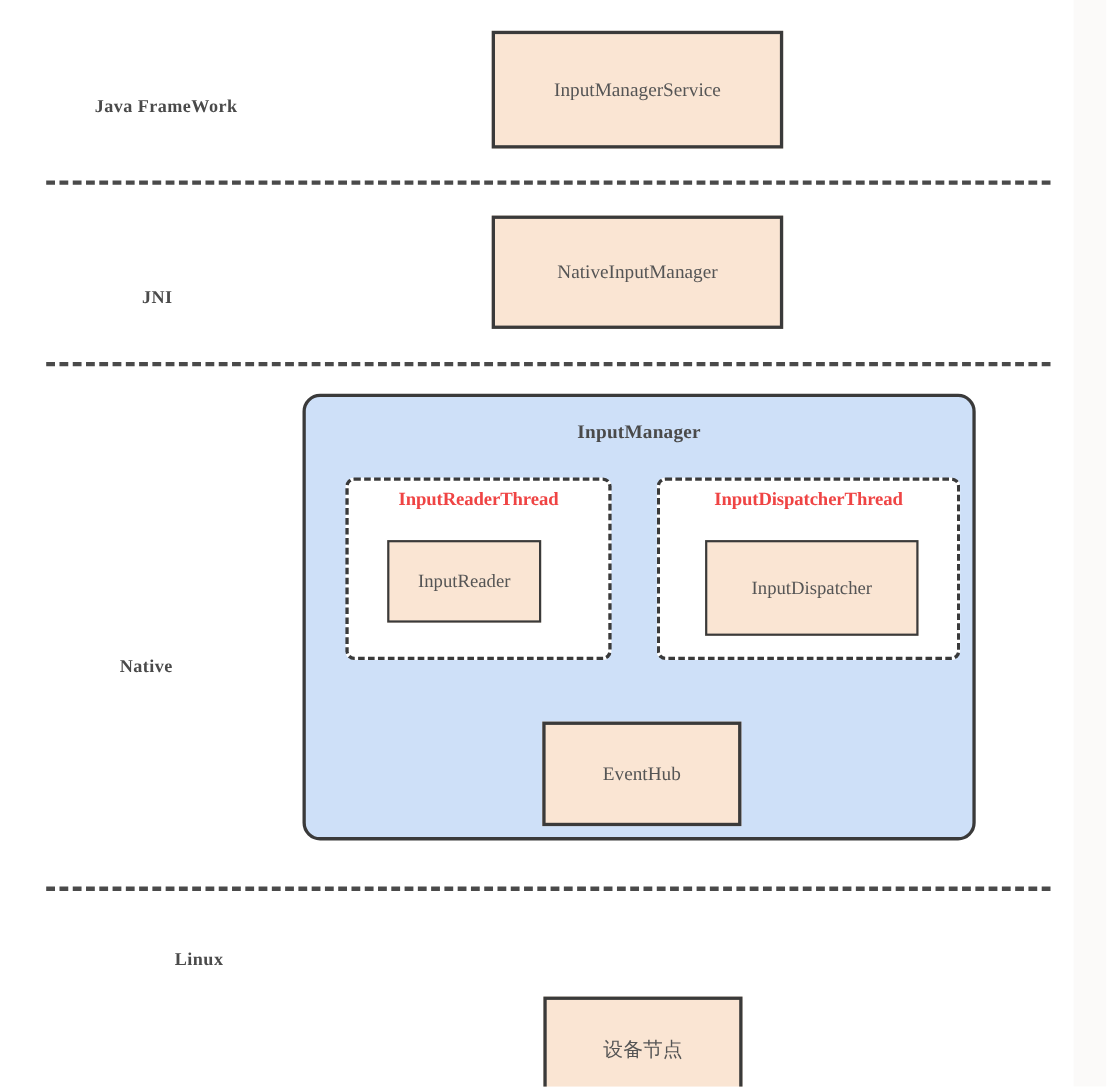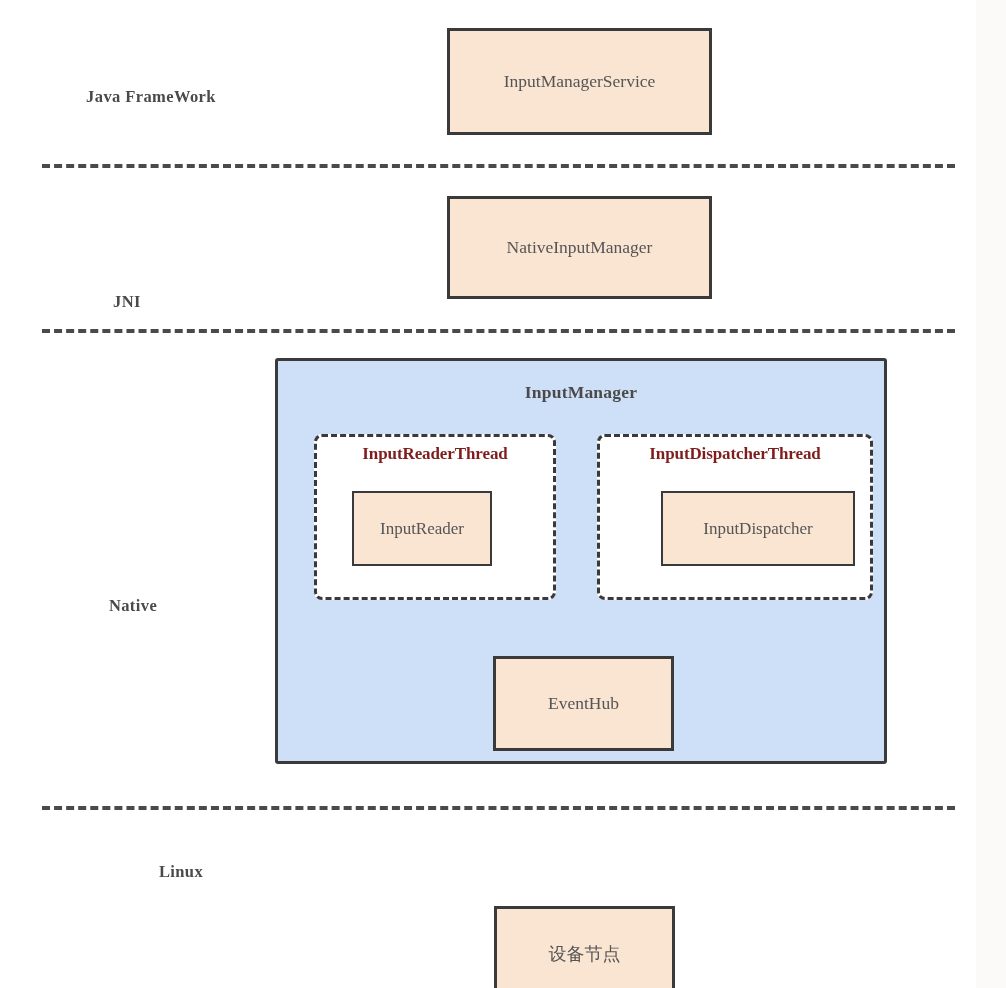--- a/index.html
+++ b/index.html
@@ -64,21 +64,21 @@
   .node.cjk {
     font-size: 18px;
     margin-top: 48px;
   }
 
   
   .container-blue {
     position: absolute;
     background: #cee0f8;
     border: 3px solid #3a3a3a;
-    border-radius: 3px;
+    border-radius: 16px;
     box-sizing: border-box;
   }
   .container-title {
     position: absolute;
     left: 0;
     right: 0;
     text-align: center;
     font-weight: bold;
     font-size: 17.5px;
     color: #4a4a4a;
@@ -94,34 +94,34 @@
     box-sizing: border-box;
   }
   .thread-title {
     position: absolute;
     left: 0;
     right: 0;
     top: 7px;
     text-align: center;
     font-weight: bold;
     font-size: 17px;
-    color: #7f1d1d;
+    color: #ef4444;
     letter-spacing: -0.1px;
   }
 </style>
 </head>
 <body>
 
 <div id="canvas">
 
   <div class="edge-strip"></div>
 
   <div class="layer-label" style="left:151px; top:97px;">Java FrameWork</div>
 
-  <div class="layer-label" style="left:127px; top:270px;margin-top:32px;">JNI</div>
+  <div class="layer-label" style="left:143px; top:270px;">JNI</div>
 
   <div class="layer-label" style="left:133px; top:606px;">Native</div>
 
   <div class="layer-label" style="left:133px; top:872px;margin-left:48px;">Linux</div>
 
   <div class="divider" style="left:42px; top:164px; width:913px;"></div>
 
   <div class="divider" style="left:42px; top:329px; width:913px;"></div>
 
   <div class="divider" style="left:42px; top:806px; width:913px;"></div>
@@ -134,21 +134,21 @@
 
     <div class="container-title" style="top:21px;">InputManager</div>
 
     <div class="thread-box" style="left:36px; top:73px; width:242px; height:166px;">
       <div class="thread-title">InputReaderThread</div>
       <div class="node small" style="left:35px; top:54px; width:140px; height:75px;">InputReader</div>
     </div>
 
     <div class="thread-box" style="left:319px; top:73px; width:276px; height:166px;">
       <div class="thread-title">InputDispatcherThread</div>
-      <div class="node small" style="left:41px; top:54px; width:194px; height:75px;margin-left:20px;">InputDispatcher</div>
+      <div class="node small" style="left:41px; top:54px; width:194px; height:87px;">InputDispatcher</div>
     </div>
 
     <div class="node" style="left:215px; top:295px; width:181px; height:95px;">EventHub</div>
   </div>
 
   <div class="node cjk" style="left:494px; top:858px; width:181px; height:96px;">设备节点</div>
 
 </div>
 
 </body></html>

